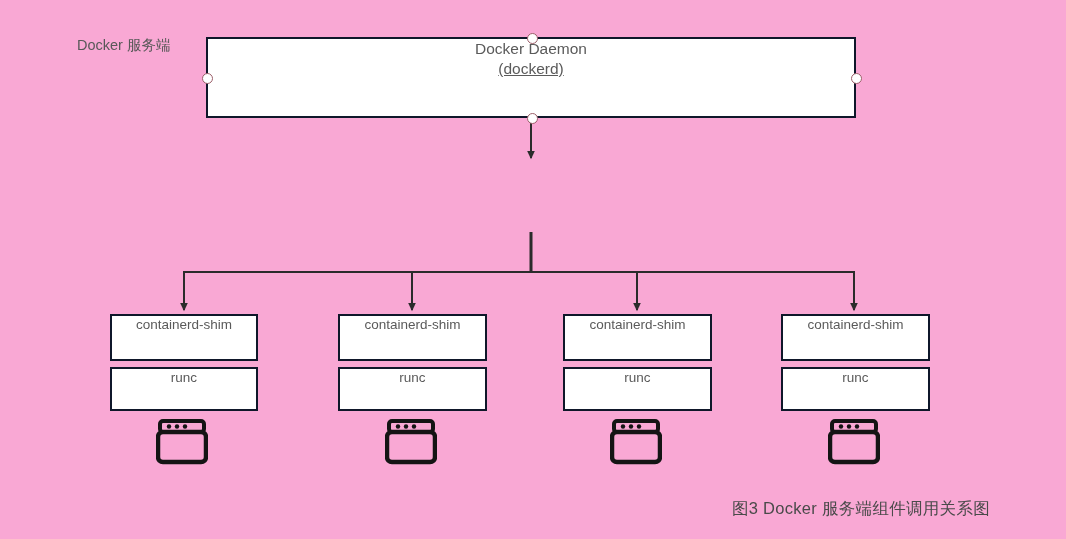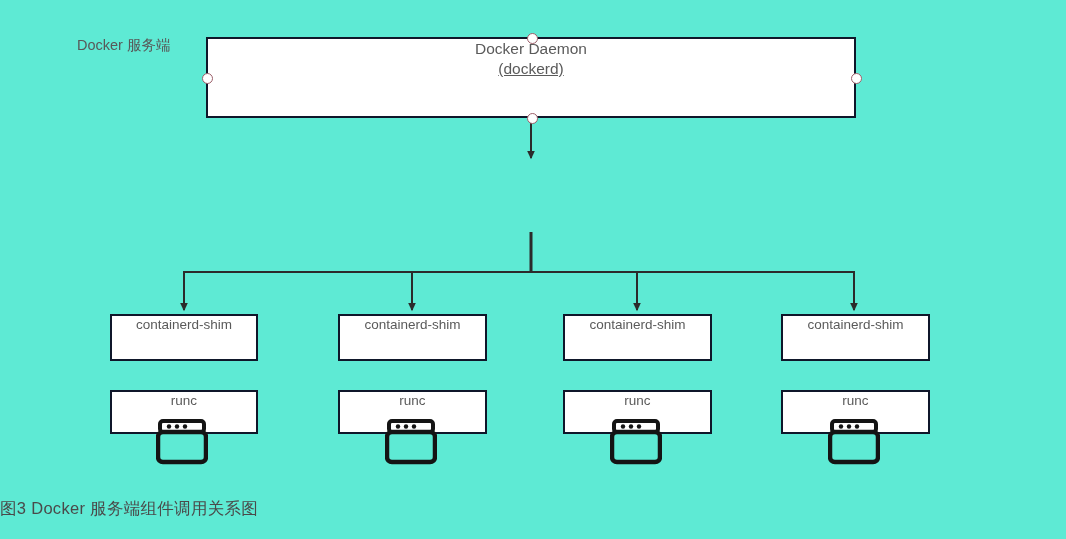--- a/index.html
+++ b/index.html
@@ -4,21 +4,21 @@
 <style>
   html, body {
     margin: 0;
     padding: 0;
     background: #ffffff;
   }
   #canvas {
     position: relative;
     width: 1066px;
     height: 539px;
-    background: #5eead4;
+    background: #f9a8d4;
     overflow: hidden;
     font-family: "Liberation Sans", "DejaVu Sans", sans-serif;
   }
   #wires {
     position: absolute;
     left: 0;
     top: 0;
     width: 1066px;
     height: 539px;
     pointer-events: none;
@@ -57,21 +57,20 @@
   }
   .shim-node {
     top: 314px;
     height: 47px;
     font-size: 13.5px;
   }
   .runc-node {
     top: 367px;
     height: 44px;
     font-size: 13.5px;
-    margin-top: 23px;
   }
 
   
   .port {
     position: absolute;
     width: 9px;
     height: 9px;
     border-radius: 50%;
     background: #ffffff;
     border: 1.4px solid #9c5f6a;
@@ -95,21 +94,21 @@
     font-size: 14.5px;
     color: #585858;
     white-space: nowrap;
     z-index: 3;
   }
   .caption {
     position: absolute;
     left: 0;
     top: 498px;
     width: 990px;
-    text-align: left;
+    text-align: right;
     font-size: 16.5px;
     color: #4a4a4a;
     letter-spacing: 0.3px;
     z-index: 3;
   }
 </style>
 </head>
 <body>
 
 <div id="canvas">

